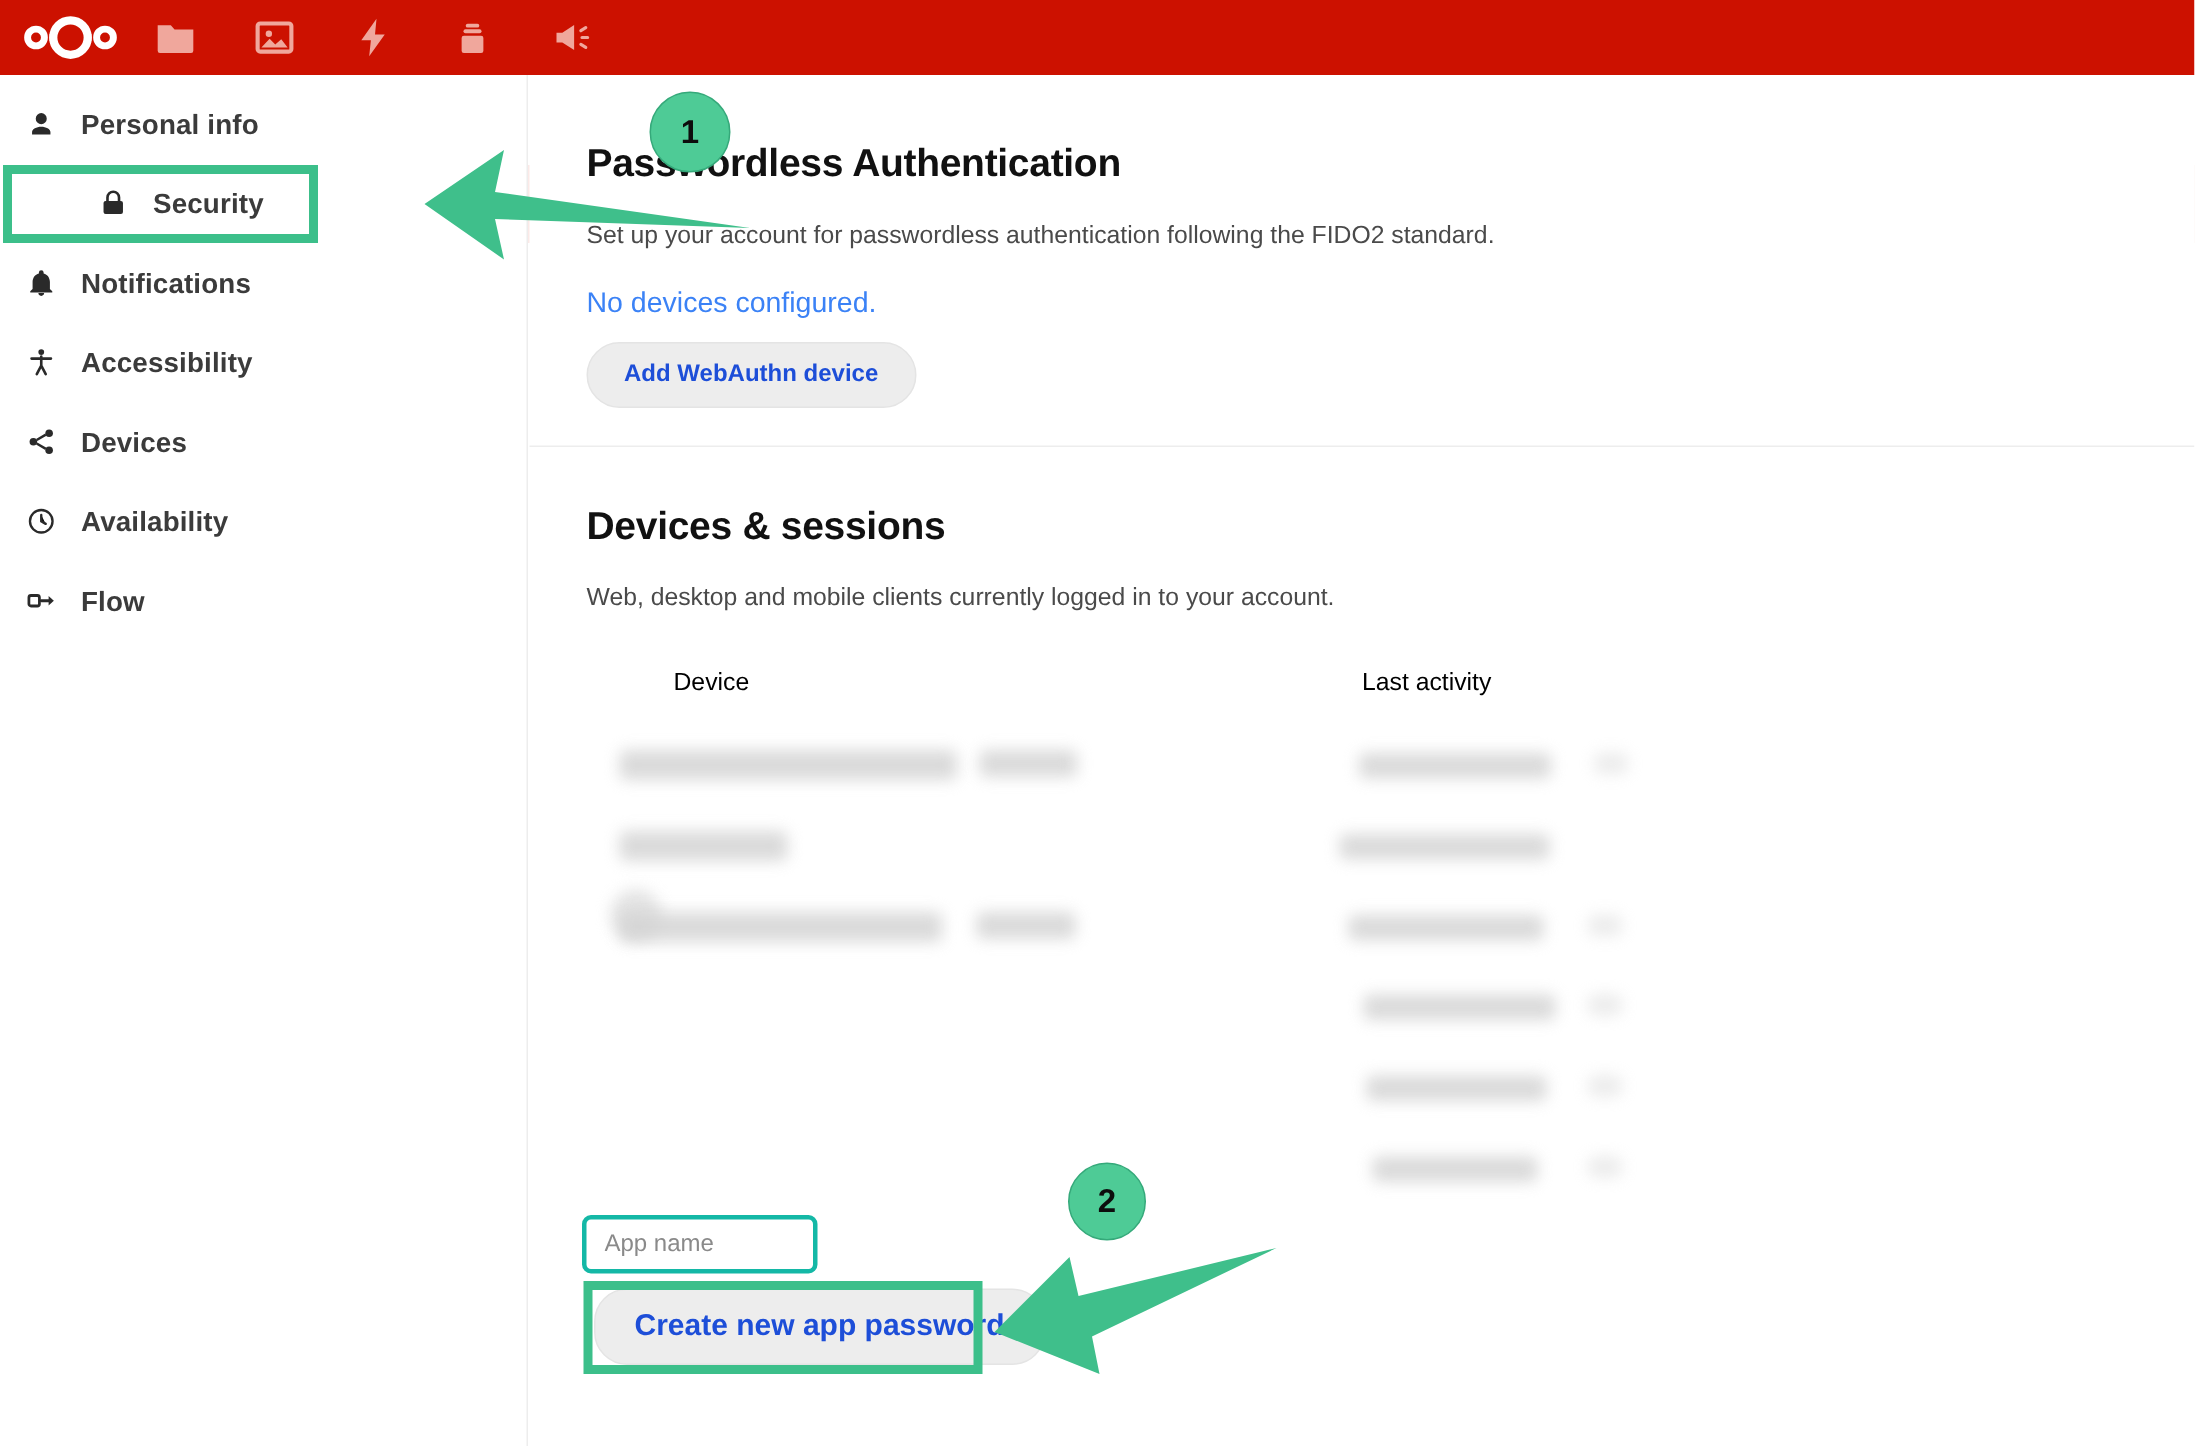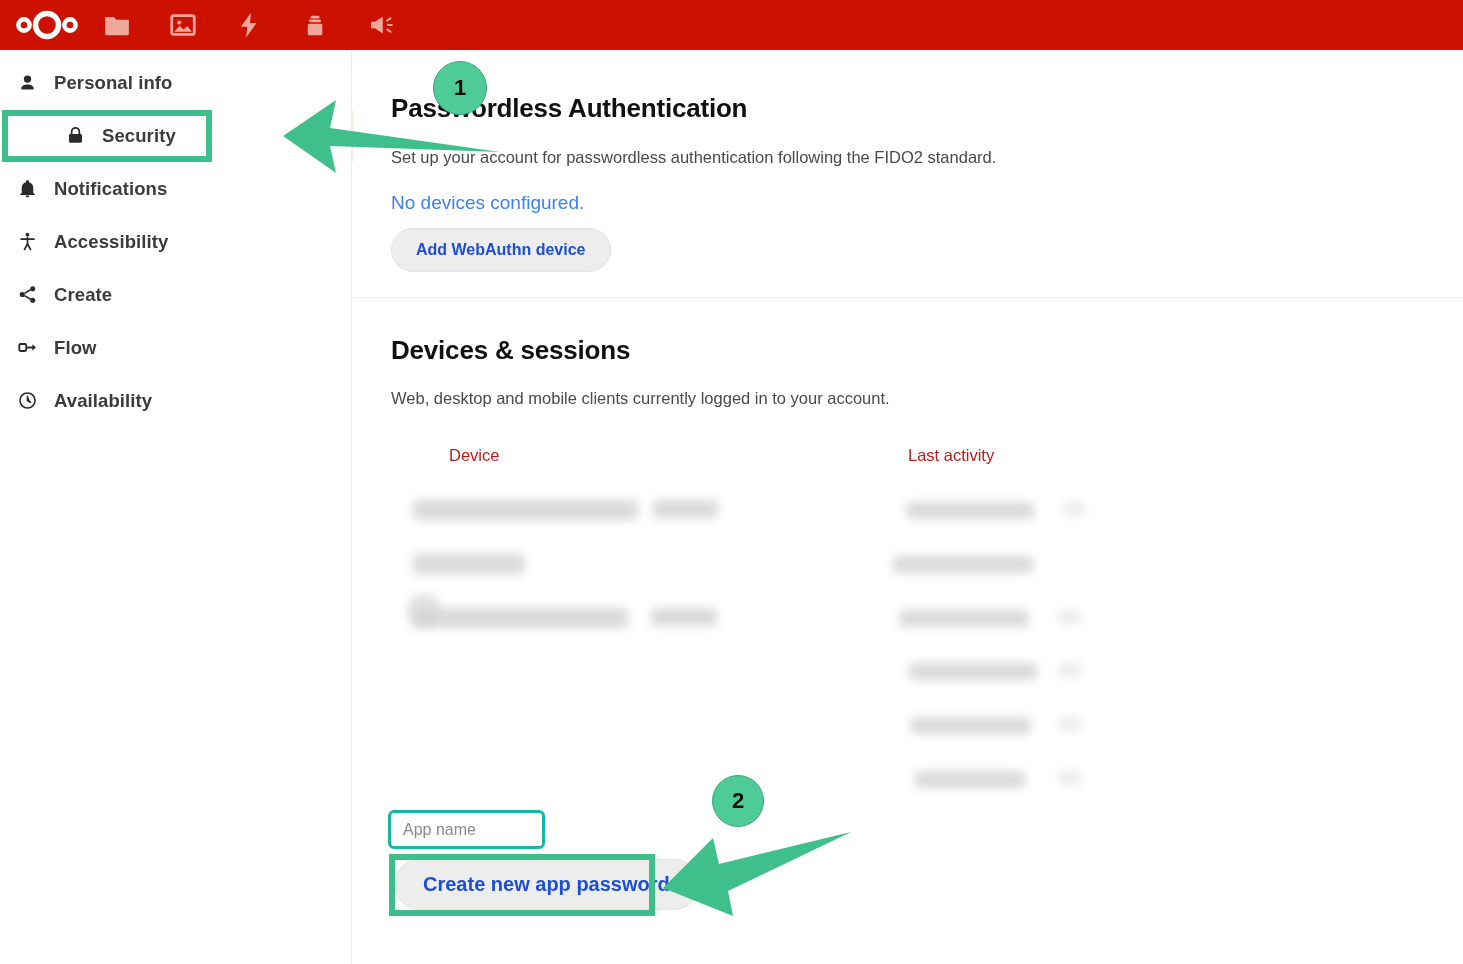--- a/index.html
+++ b/index.html
@@ -102,21 +102,21 @@
     cursor: pointer;
     font-family: "Liberation Sans", sans-serif;
   }
 
   hr.divider {
     border: 0; border-top: 1px solid #ededed;
     margin: 0;
   }
 
   .col-head {
-    font-size: 16.5px; color: #b91c1c;
+    font-size: 16.5px; color: #000000;
   }
 
   
   .blur-bar {
     position: absolute;
     background: #d4d4d4;
     border-radius: 4px;
     filter: blur(5px);
     opacity: .85;
   }
@@ -257,42 +257,42 @@
 
   <div class="nav-item">
     <span class="nav-ico">
       <svg width="21" height="21" viewBox="0 0 24 24">
         <circle cx="18" cy="5.5" r="2.9" fill="#2a2a2a"></circle>
         <circle cx="6" cy="12" r="2.9" fill="#2a2a2a"></circle>
         <circle cx="18" cy="18.5" r="2.9" fill="#2a2a2a"></circle>
         <path stroke="#2a2a2a" stroke-width="1.9" d="M8.5 10.7l7-4.1M8.5 13.3l7 4.1"></path>
       </svg>
     </span>
-    <span class="nav-label">Create</span>
+    <span class="nav-label">Devices</span>
+  </div>
+
+  <div class="nav-item">
+    <span class="nav-ico">
+      <svg width="21" height="21" viewBox="0 0 24 24">
+        <circle cx="12" cy="12" r="8.6" fill="none" stroke="#2a2a2a" stroke-width="1.8"></circle>
+        <path stroke="#2a2a2a" stroke-width="1.8" stroke-linecap="round" d="M12 7.2V12l3.4 2"></path>
+      </svg>
+    </span>
+    <span class="nav-label">Availability</span>
   </div>
 
   <div class="nav-item">
     <span class="nav-ico">
       <svg width="21" height="21" viewBox="0 0 24 24">
         <rect x="2.6" y="8" width="8" height="8" rx="1.6" fill="none" stroke="#2a2a2a" stroke-width="2.1"></rect>
         <path stroke="#2a2a2a" stroke-width="2.1" stroke-linecap="round" d="M12 12h7"></path>
         <path fill="#2a2a2a" d="M17.6 8.4L21.6 12l-4 3.6z"></path>
       </svg>
     </span>
     <span class="nav-label">Flow</span>
-  </div>
-
-  <div class="nav-item">
-    <span class="nav-ico">
-      <svg width="21" height="21" viewBox="0 0 24 24">
-        <circle cx="12" cy="12" r="8.6" fill="none" stroke="#2a2a2a" stroke-width="1.8"></circle>
-        <path stroke="#2a2a2a" stroke-width="1.8" stroke-linecap="round" d="M12 7.2V12l3.4 2"></path>
-      </svg>
-    </span>
-    <span class="nav-label">Availability</span>
   </div>
 
 </div>
 
 <div id="main">
 
   <div style="position:absolute; left:38px; top:43px; width:1030px;">
     <div class="sec-title">Passwordless Authentication</div>
     <div class="sec-desc" style="margin-top:24px;">Set up your account for passwordless authentication following the FIDO2 standard.</div>
     <div class="plain-text" style="margin-top:25px;">No devices configured.</div>

